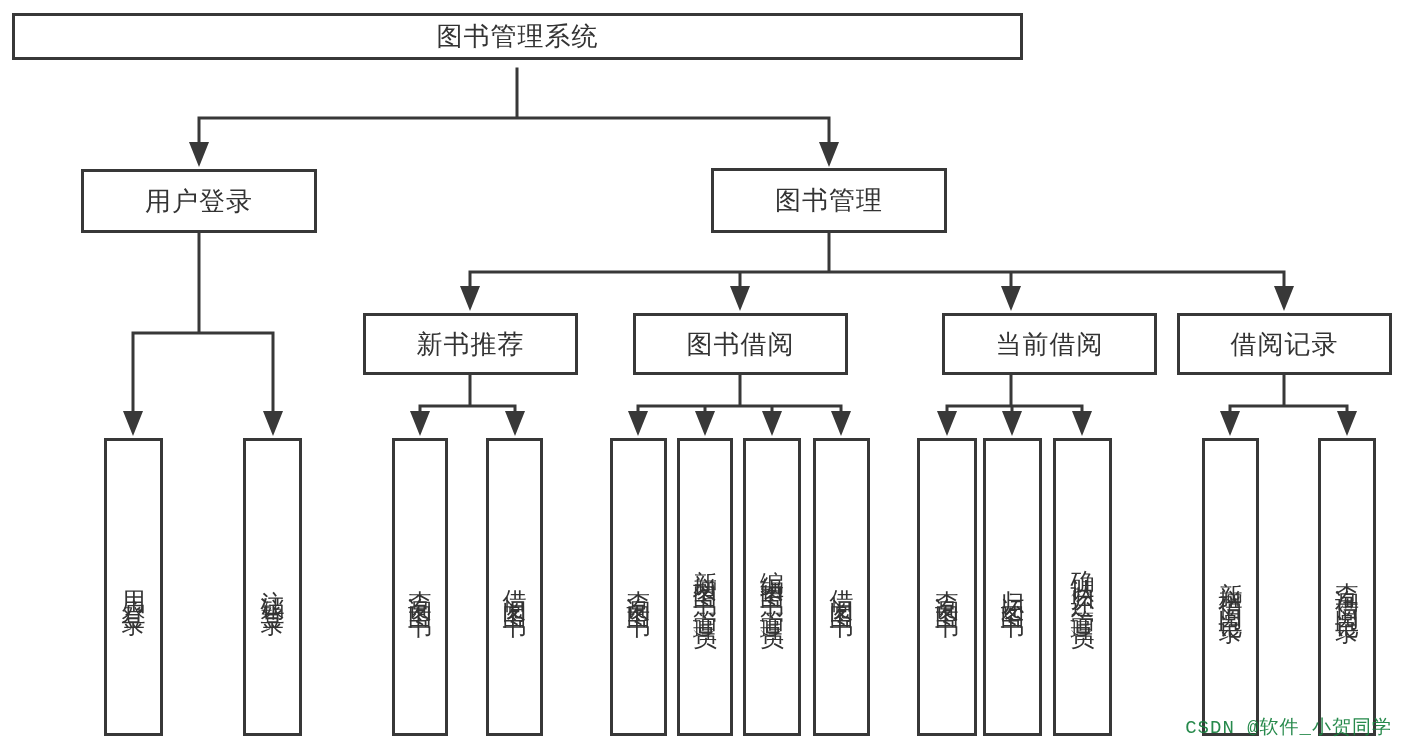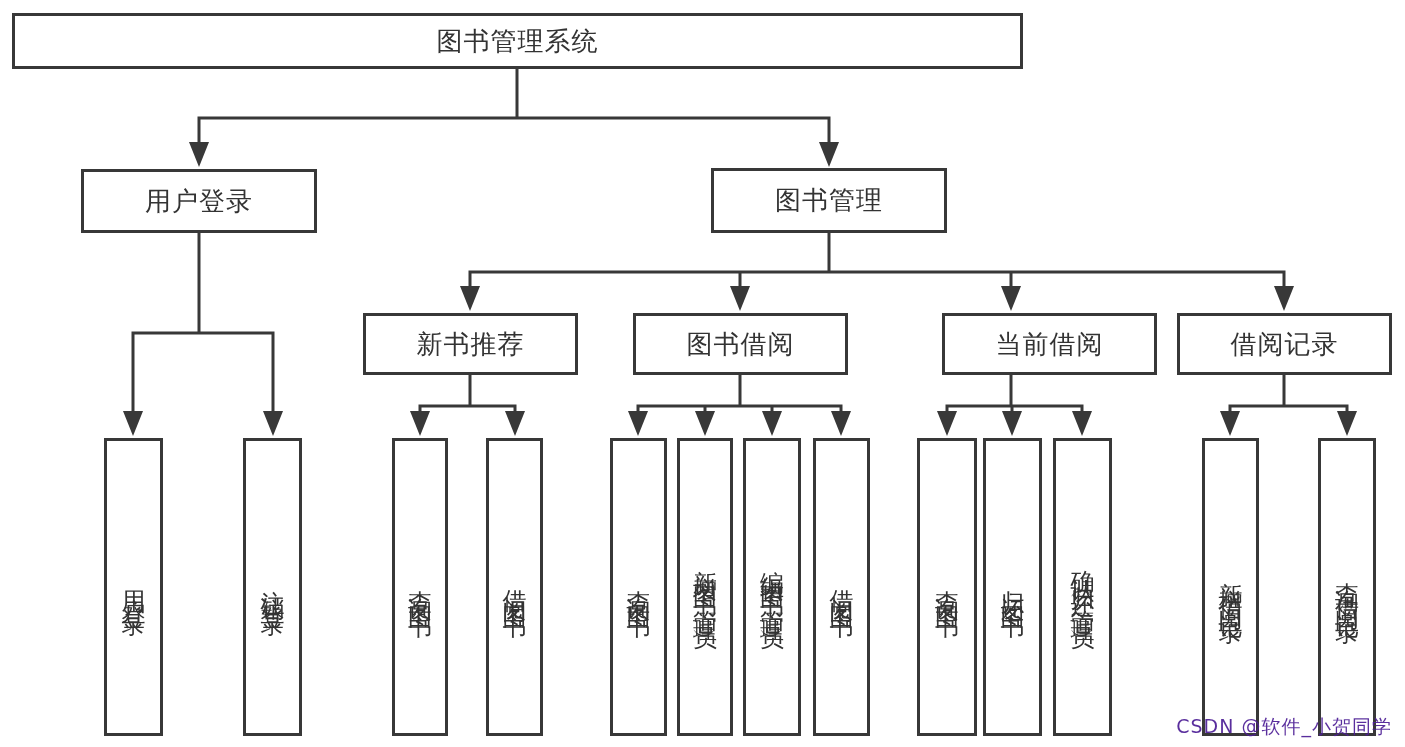--- a/index.html
+++ b/index.html
@@ -40,25 +40,26 @@
     letter-spacing: 8px;
     line-height: 1;
     color: #333333;
     white-space: nowrap;
   }
   .watermark {
     position: absolute;
     right: 13px;
     bottom: 7px;
     font-size: 19px;
-    color: #4c1d95;
+    color: #15803d;
     opacity: 0.92;
     z-index: 3;
     white-space: nowrap;
     letter-spacing: 1px;
+    font-family: Liberation Mono, monospace;
   }
 </style>
 </head>
 <body>
 
 <div class="canvas">
 
   <svg class="connector-layer" viewBox="0 0 1405 747" xmlns="http://www.w3.org/2000/svg" aria-hidden="true">
     <g stroke="#383838" stroke-width="3" fill="none" stroke-linecap="square">
 
@@ -92,21 +93,21 @@
       <polygon points="762,411 782,411 772,436"></polygon>
       <polygon points="831,411 851,411 841,436"></polygon>
       <polygon points="937,411 957,411 947,436"></polygon>
       <polygon points="1002,411 1022,411 1012,436"></polygon>
       <polygon points="1072,411 1092,411 1082,436"></polygon>
       <polygon points="1220,411 1240,411 1230,436"></polygon>
       <polygon points="1337,411 1357,411 1347,436"></polygon>
     </g>
   </svg>
 
-  <div class="box" style="left:12px; top:13px; width:1011px; height:56px;">
+  <div class="box" style="left:12px; top:13px; width:1011px; height:47px;">
     <span class="hlabel">图书管理系统</span>
   </div>
 
   <div class="box" style="left:81px; top:169px; width:236px; height:64px;">
     <span class="hlabel">用户登录</span>
   </div>
   <div class="box" style="left:711px; top:168px; width:236px; height:65px;">
     <span class="hlabel">图书管理</span>
   </div>
 

